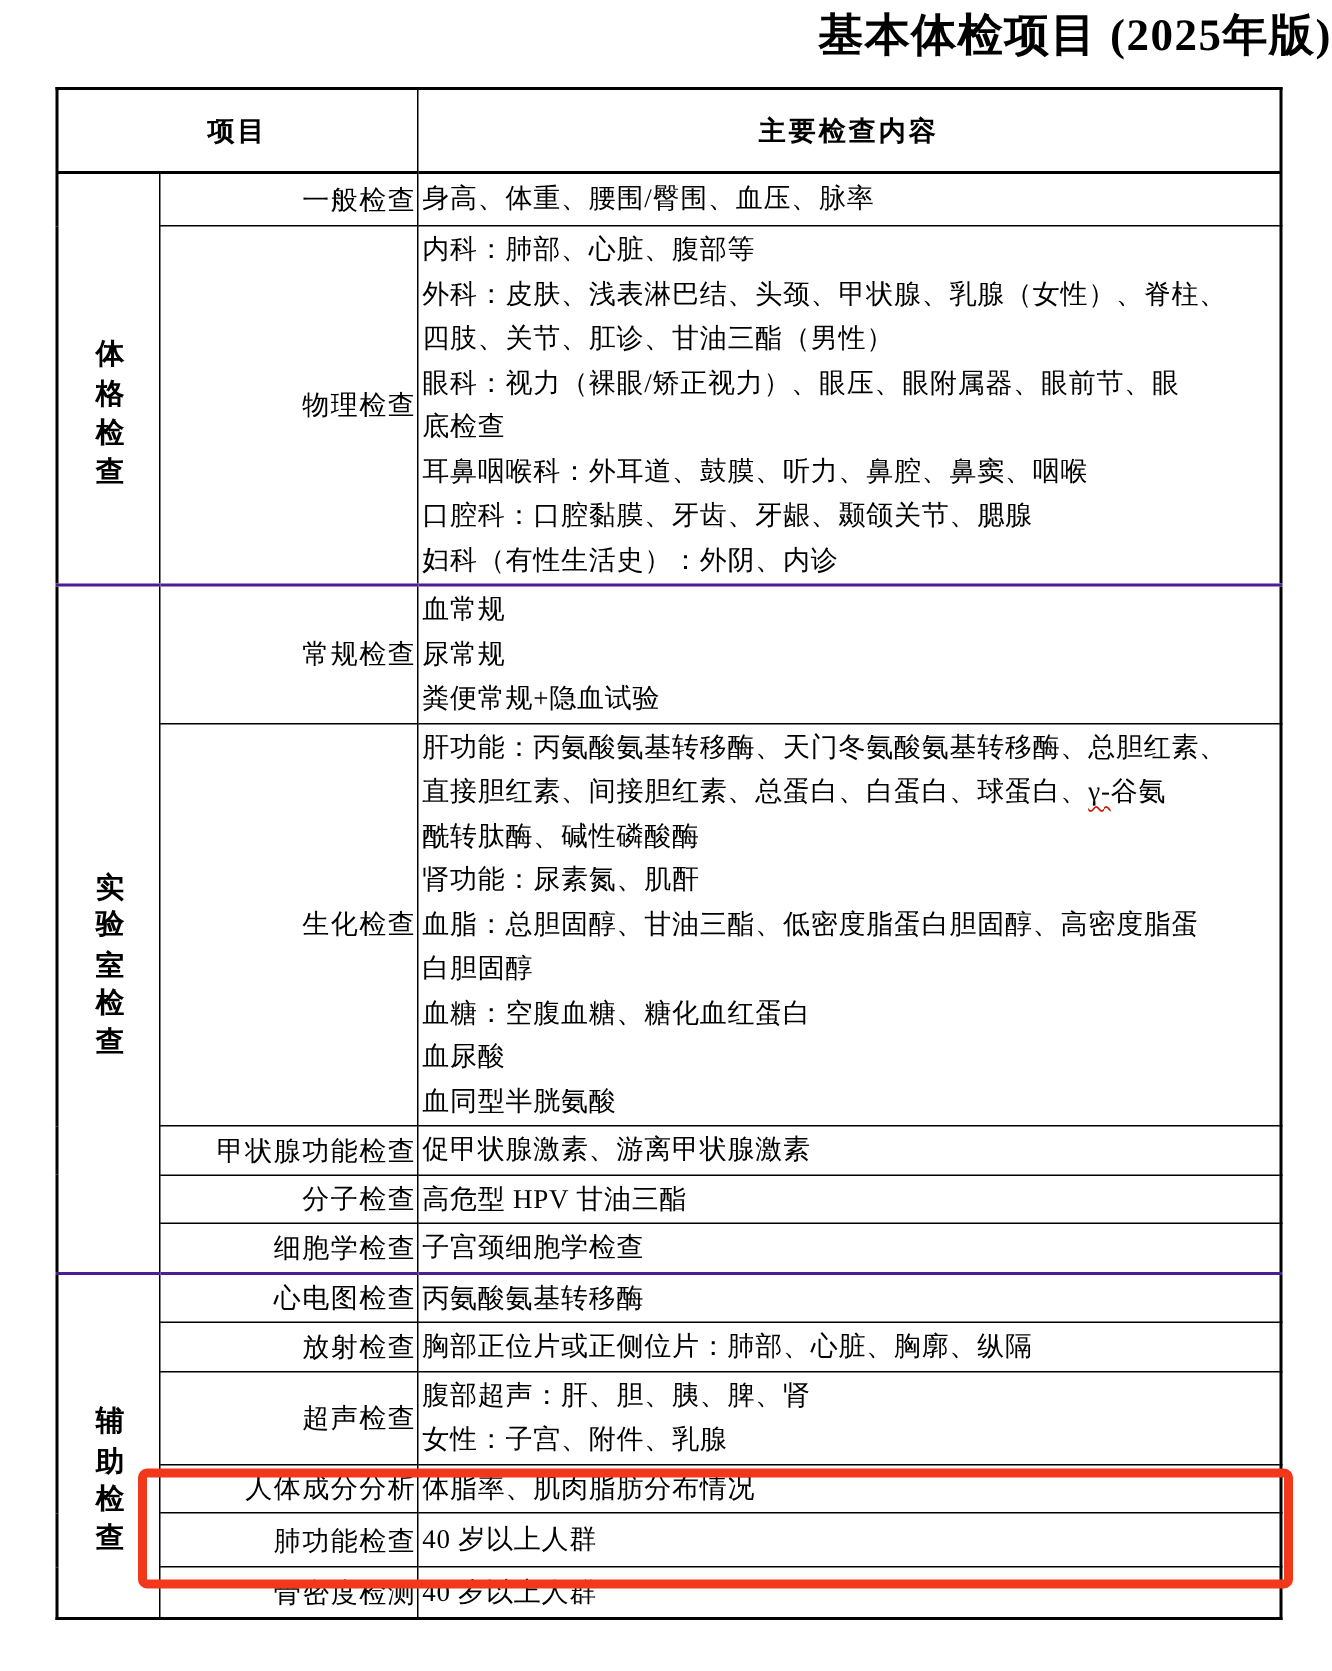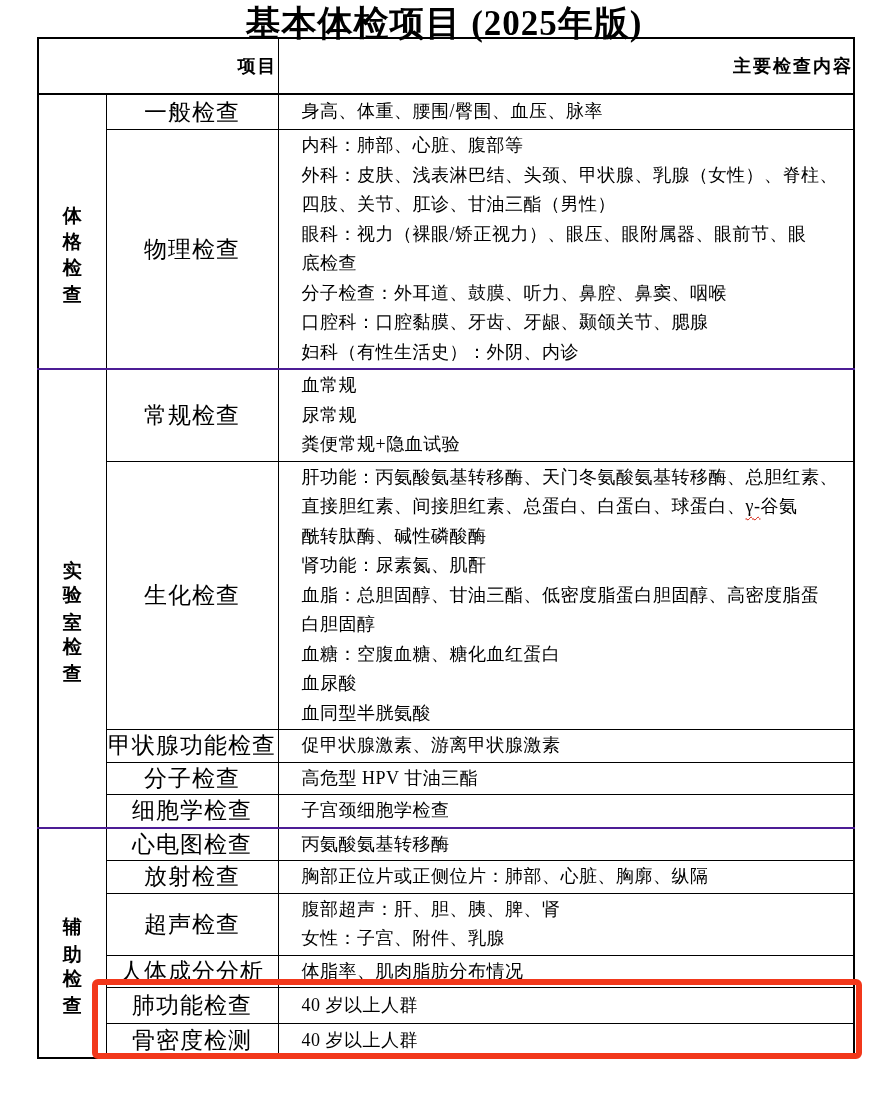--- a/index.html
+++ b/index.html
@@ -1,45 +1,45 @@
 <!DOCTYPE html>
 <html><head>
 <meta charset="utf-8">
 <style>
   html,body { margin:0; padding:0; background:#ffffff; }
   body {
     width:888px; height:1114px; position:relative; overflow:hidden;
     font-family:"Liberation Serif","DejaVu Serif",serif; color:#000;
   }
   .title {
-    height:37px; line-height:47px; margin:0; text-align:center;
-    font-size:35px; font-weight:bold; letter-spacing:1px;
+    height:58px; line-height:47px; margin:0; text-align:right;
+    font-size:30px; font-weight:bold; letter-spacing:1px;
   }
   table.exam {
     border-collapse:collapse; table-layout:fixed;
     margin-left:37px; width:816px;
     border:2px solid #000;
   }
   col.c1 { width:68px; } col.c2 { width:172px; } col.c3 { width:576px; }
   th, td { border:1px solid #000; padding:0; }
   thead th {
-    height:54px; font-size:18px; font-weight:bold; text-align:right;
+    height:54px; font-size:18px; font-weight:bold; text-align:center;
     border-bottom:2px solid #000; letter-spacing:2px;
   }
   tr.sec-start > td { border-top:2px solid #4c1d95; }
   td.cat { text-align:center; vertical-align:middle; }
   td.cat .vtext {
     display:inline-block; writing-mode:vertical-rl; text-orientation:upright;
     font-size:19px; font-weight:bold; letter-spacing:26px;
     position:relative; top:13px;
   }
   td.lbl {
-    text-align:center; vertical-align:middle; font-size:23px; letter-spacing:1px;
+    text-align:right; vertical-align:middle; font-size:18px; letter-spacing:1px;
   }
-  td.cnt { vertical-align:middle; padding:1px 4px 1px 23px; }
+  td.cnt { vertical-align:middle; padding:1px 4px 1px 3px; }
   .line { font-size:18px; line-height:29.5px; letter-spacing:0.5px; white-space:nowrap; }
   .h34 { height:34px; } .h31 { height:31px;margin-top:36px; } .h35 { height:35px; } .h33 { height:33px; }
   .wavy {
     text-decoration:underline; text-decoration-style:wavy;
     text-decoration-color:#cc1100; text-decoration-thickness:1px;
     text-underline-offset:4px;
   }
   .highlight-box {
     position:absolute; left:92px; top:979px; width:758px; height:68px;
     border:6px solid #f2381b; border-radius:6px; pointer-events:none;
@@ -74,21 +74,21 @@
         </td>
     </tr>
     <tr>
       <td class="lbl">物理检查</td>
       <td class="cnt">
         <div class="line">内科：肺部、心脏、腹部等</div>
         <div class="line">外科：皮肤、浅表淋巴结、头颈、甲状腺、乳腺（女性）、脊柱、</div>
         <div class="line">四肢、关节、肛诊、甘油三酯（男性）</div>
         <div class="line">眼科：视力（裸眼/矫正视力）、眼压、眼附属器、眼前节、眼</div>
         <div class="line">底检查</div>
-        <div class="line">分子检查：外耳道、鼓膜、听力、鼻腔、鼻窦、咽喉</div>
+        <div class="line">耳鼻咽喉科：外耳道、鼓膜、听力、鼻腔、鼻窦、咽喉</div>
         <div class="line">口腔科：口腔黏膜、牙齿、牙龈、颞颌关节、腮腺</div>
         <div class="line">妇科（有性生活史）：外阴、内诊</div>
       </td>
     </tr>
 
     <tr class="sec-start">
       <td class="cat" rowspan="5">
         <div class="vtext">实验室检查</div>
       </td>
       <td class="lbl">常规检查</td>

